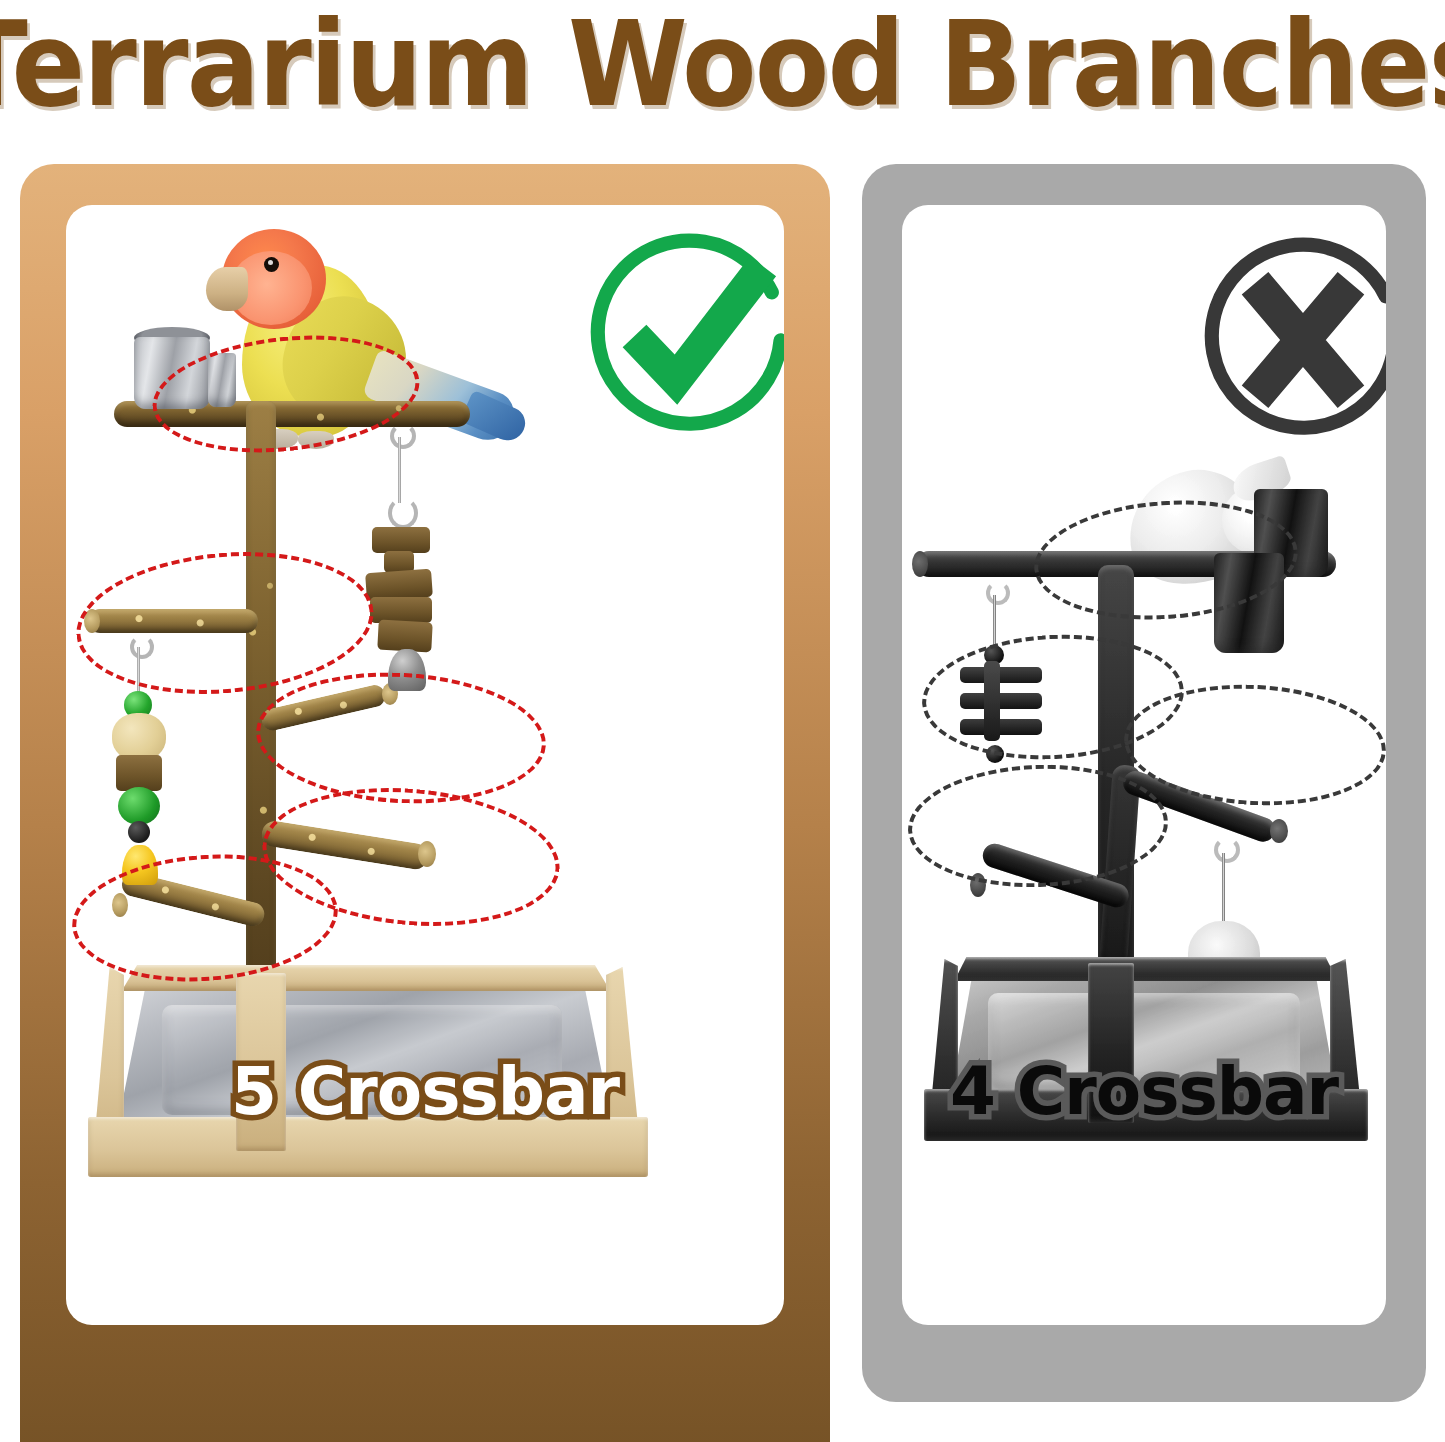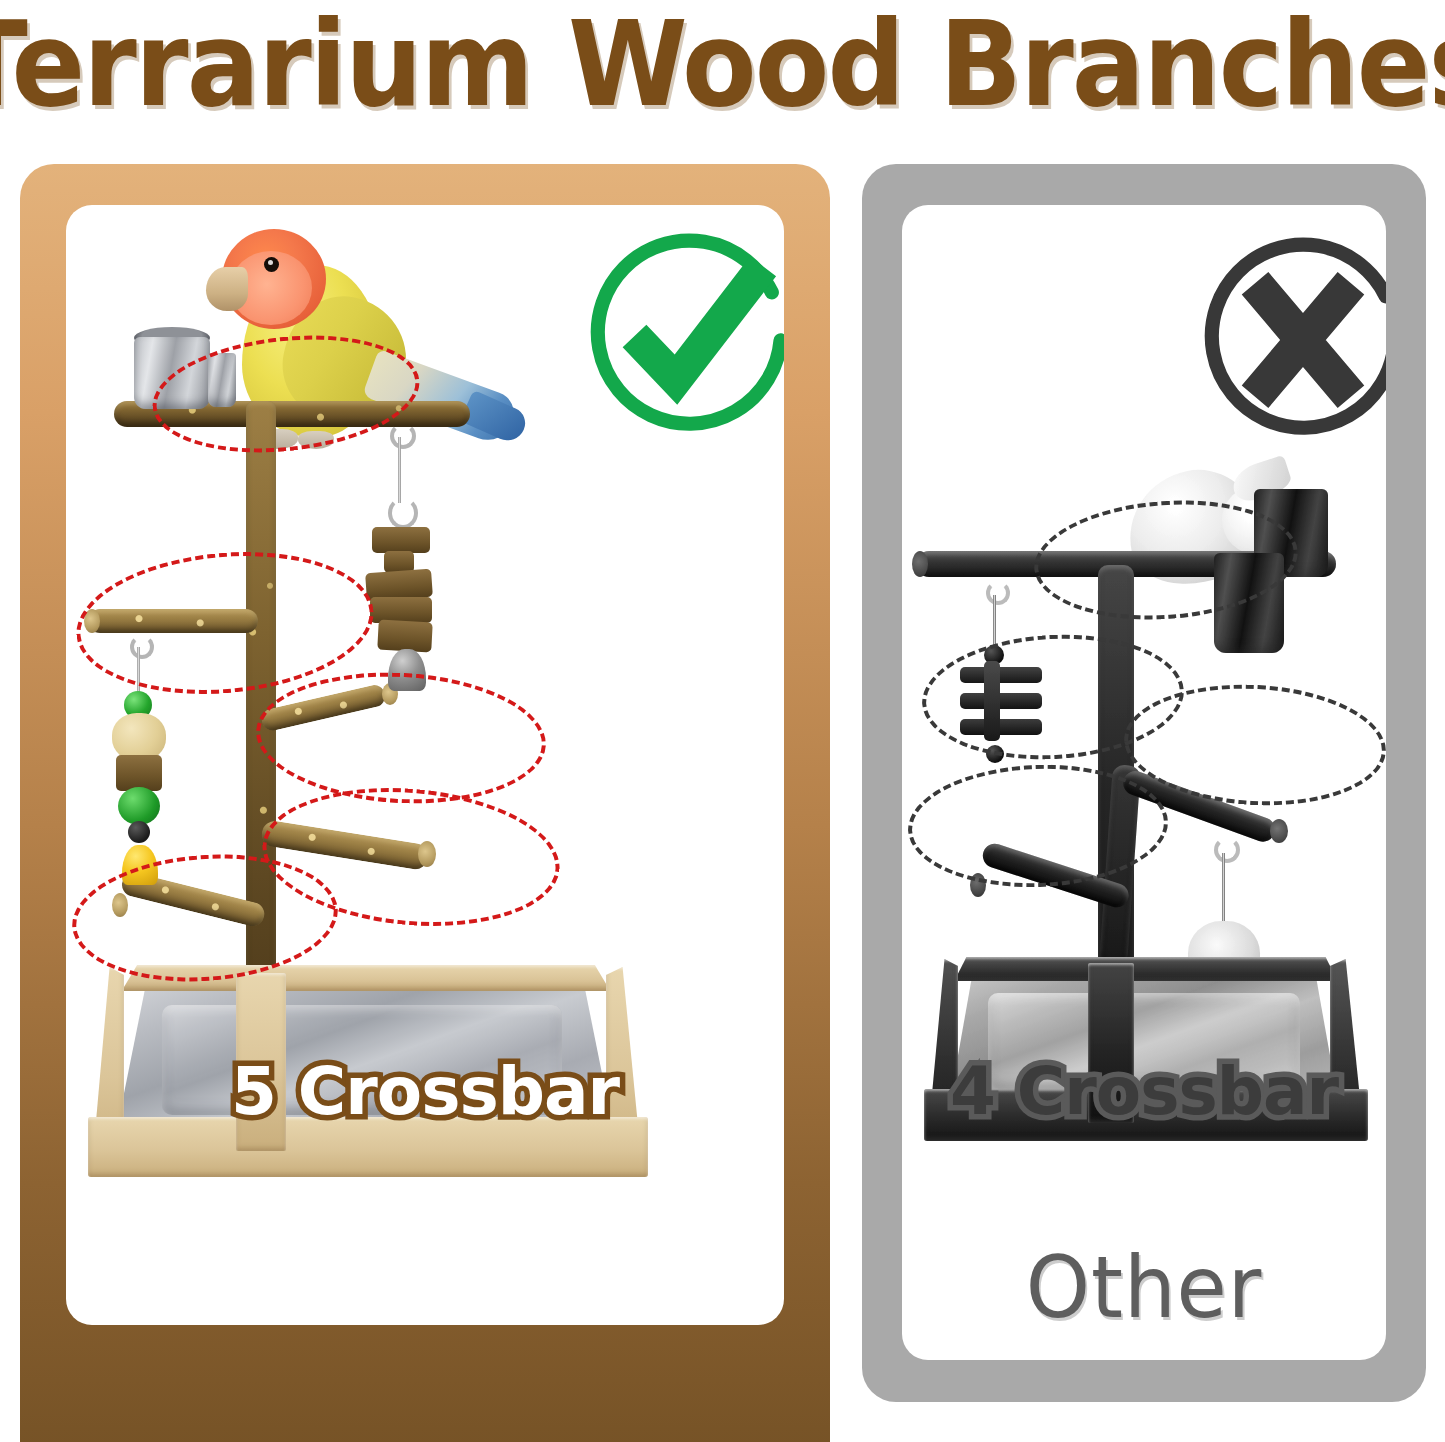--- a/index.html
+++ b/index.html
@@ -41,21 +41,21 @@
   
   .cap{
     position:absolute;width:100%;text-align:center;
     font-family:"DejaVu Sans",sans-serif;
     font-size:66px;font-weight:700;letter-spacing:-1px;
     white-space:nowrap;
   }
   .cap.brown{color:#ffffff;
     -webkit-text-stroke:11px #7a4d18;paint-order:stroke fill;
     text-shadow:0 0 0 #7a4d18;}
-  .cap.gray{color:#a21caf;
+  .cap.gray{color:#0f172a;
     -webkit-text-stroke:11px #5e5e5e;paint-order:stroke fill;}
 
   
   .blabel{
     position:absolute;left:0;top:0;width:100%;height:100%;
     display:flex;align-items:center;justify-content:center;
     font-family:"DejaVu Sans",sans-serif;
     font-size:86px;font-weight:400;letter-spacing:1px;
     transform:scaleX(0.95);
   }
@@ -332,16 +332,13 @@
       <div class="badge" style="left:292px;top:26px;">
         <svg width="218" height="218" viewBox="0 0 100 100">
           <path d="M88 30 A42 42 0 1 0 92 52" fill="none" stroke="#ee1111" stroke-width="6.5" stroke-linecap="round"></path>
           <path d="M28 24 L72 76 M72 24 L28 76" fill="none" stroke="#ee1111" stroke-width="16" stroke-linecap="butt"></path>
         </svg>
       </div>
 
     </div>
   </div>
 
-  <div class="panel" id="panel-right-bot">
-    <div class="blabel gray">Other</div>
-  </div>
 </div>
 
 </body></html>

